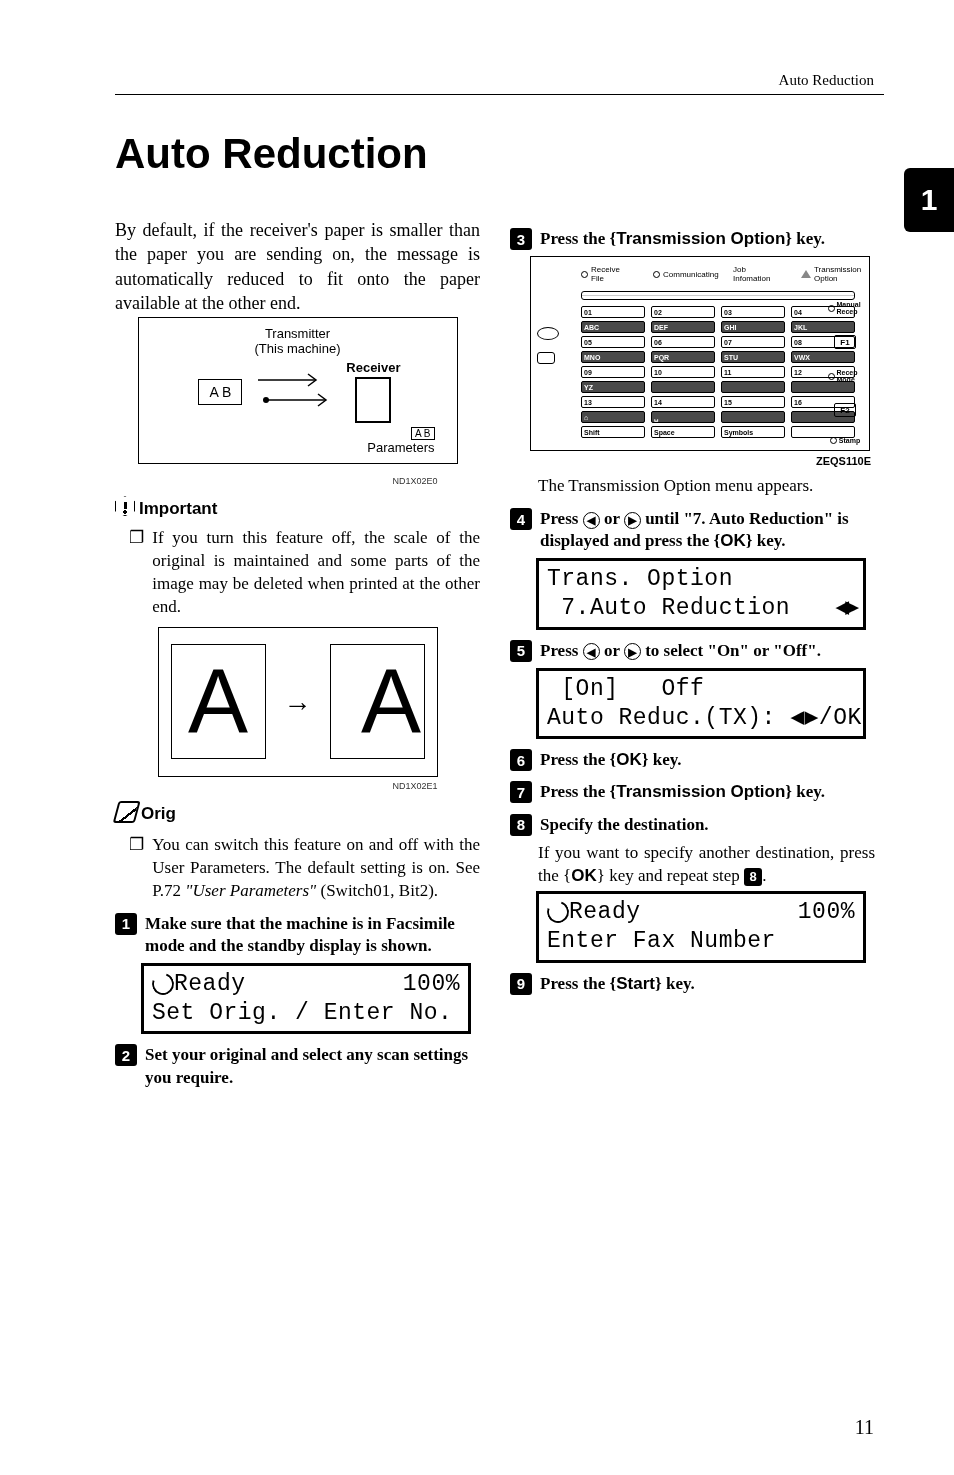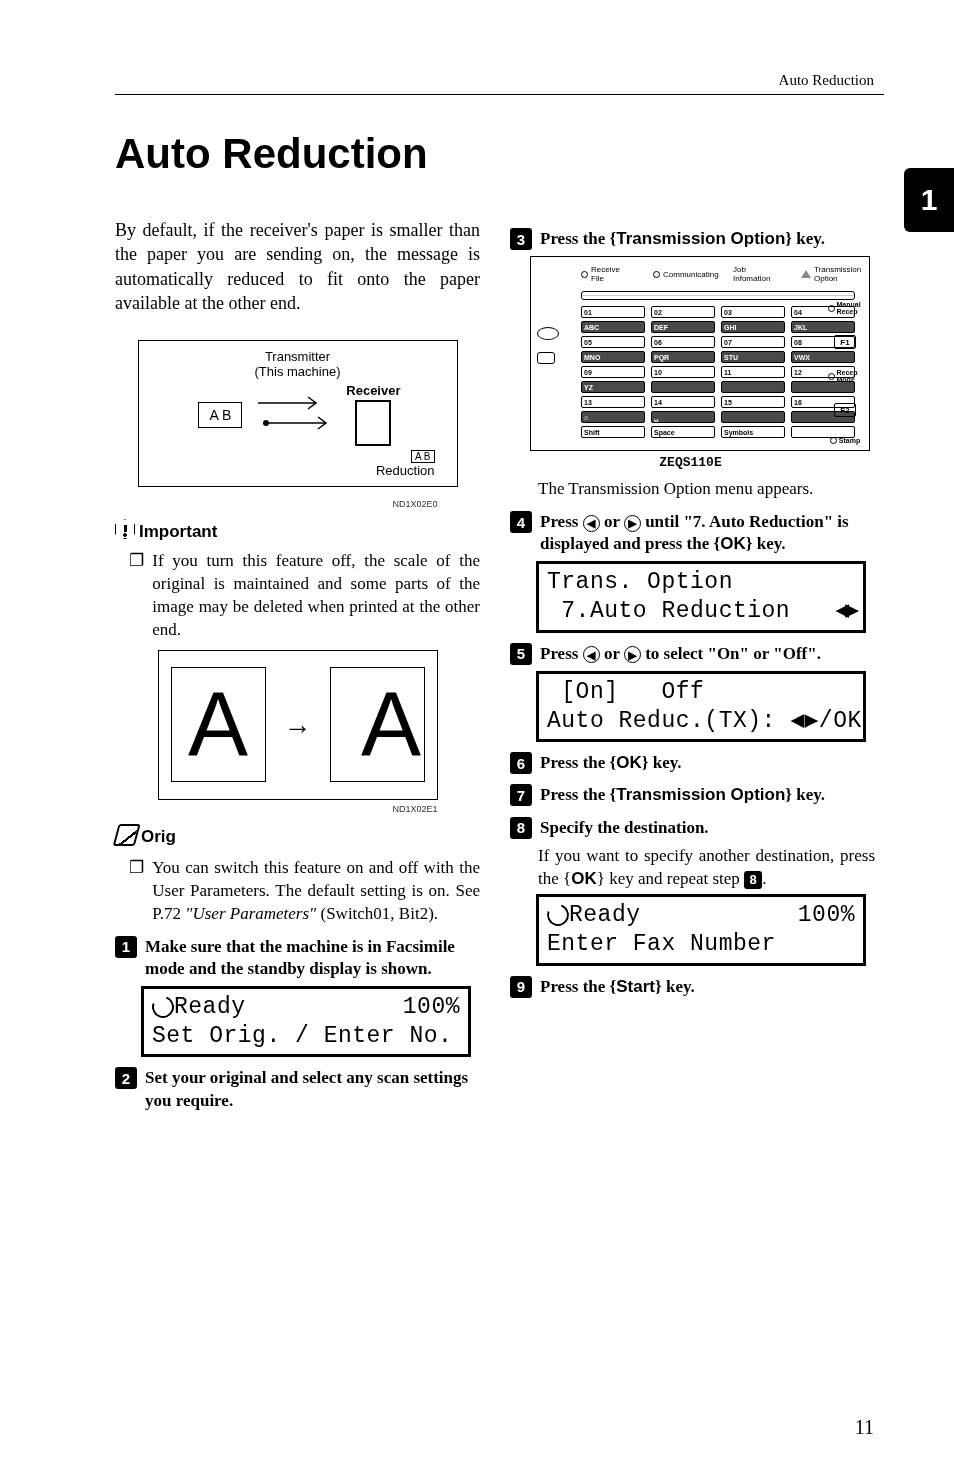--- a/index.html
+++ b/index.html
@@ -51,21 +51,21 @@
   }
   .columns {
     display: flex;
     gap: 30px;
   }
   .col { width: 365px; }
   .intro {
     font-size: 18px;
     line-height: 1.35;
     text-align: justify;
-    margin-bottom: 25px;
+    margin-bottom: 2px;
   }
   .diagram-box {
     border: 1px solid #000;
     padding: 8px;
     font-family: Arial, sans-serif;
     font-size: 13px;
     margin: 0 auto 12px;
     width: 320px;
   }
   .diagram-inner {
@@ -163,21 +163,21 @@
   .key-grid { padding: 0 14px 6px 50px; }
   .key-row { display:flex; gap:6px; margin-bottom:3px; }
   .key-cell { border:1.5px solid #000; border-radius:2px; height:12px; flex:1; font-size:7px; font-weight:bold; padding-left:2px; line-height:11px; background:#fff;}
   .key-cell.dark { background:#4a4a4a; color:#fff; }
   .side-col { position:absolute; right:4px; top:44px; width:40px; display:flex; flex-direction:column; gap:20px; align-items:center;}
   .side-key { border:1.5px solid #000; border-radius:2px; width:22px; height:14px; font-size:8px; font-weight:bold; text-align:center; line-height:13px;}
   .side-lbl { font-size:7px; font-weight:bold; display:flex; align-items:center; gap:2px;}
   .panel-left { position:absolute; left:6px; top:70px; display:flex; flex-direction:column; gap:12px; }
   .oval { width:22px; height:13px; border:1.5px solid #000; border-radius:50%; }
   .rrect { width:18px; height:12px; border:1.5px solid #000; border-radius:3px; }
-  .fignum2 { font-family:Liberation Mono, monospace; font-size:13px; font-weight:bold; text-align:center; margin:2px 4px 8px 0;}
+  .fignum2 { font-family:Liberation Sans, sans-serif; font-size:11px; font-weight:bold; text-align:right; margin:2px 4px 8px 0;}
   .body-text {
     font-size: 17px;
     line-height:1.35;
     margin: 4px 0 4px 28px;
     text-align: justify;
   }
   .circ-arrow {
     display:inline-flex;
     width:17px;height:17px;
     border:1.5px solid #000;
@@ -265,21 +265,21 @@
               <polyline points="62,24 70,30 62,36" fill="none" stroke="#000" stroke-width="1.5"></polyline>
             </svg>
           </div>
           <div style="display:flex;flex-direction:column;align-items:center;font-weight:bold;">
             <span style="font-size:13px;margin-bottom:2px;">Receiver</span>
             <span class="doc-icon"></span>
           </div>
         </div>
         <div style="align-self:flex-end;display:flex;flex-direction:column;align-items:flex-end;margin-right:14px;">
           <span style="border:1px solid #000;padding:0 3px;font-size:10px;">A B</span>
-          <span>Reduction</span>
+          <span>Parameters</span>
         </div>
       </div>
     </div>
     <div class="fignum">ND1X02E0</div>
 
     <div class="sec-heading">
       <span class="icon-important"></span>
       <span>Important</span>
     </div>
     <div class="bullet-item">

